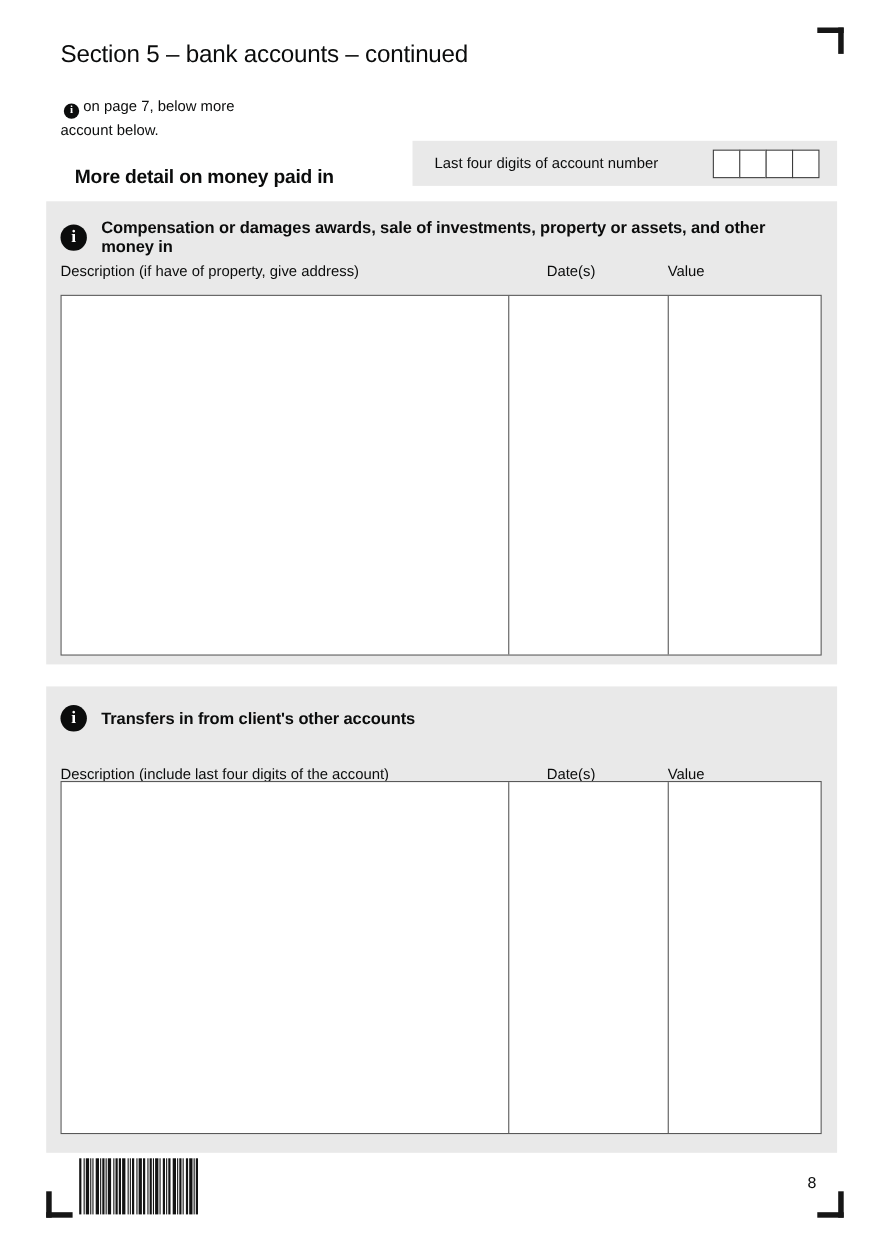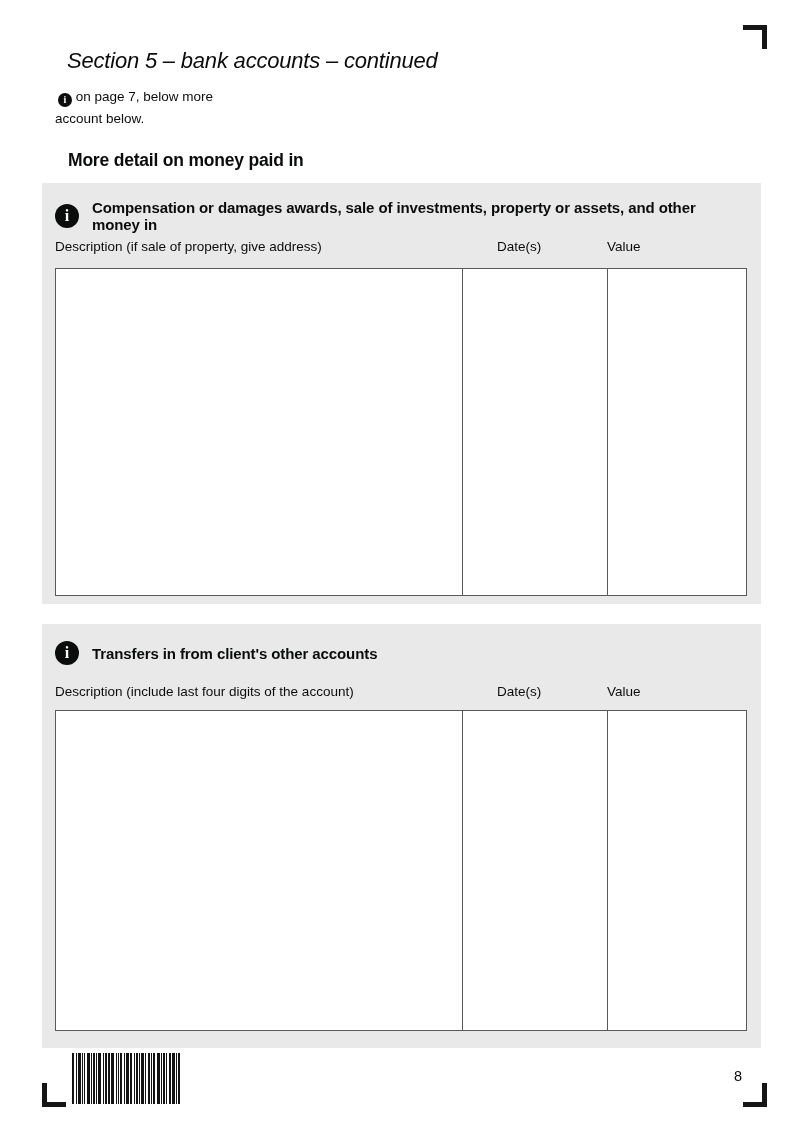--- a/index.html
+++ b/index.html
@@ -43,21 +43,21 @@
   .panel .head{position:absolute;left:13px;display:flex;align-items:center;gap:13px;width:690px;}
   .panel.p1 .head{top:16px;}
   .panel.p2 .head{top:17px;}
   .panel .head .txt{font-size:15px;font-weight:700;letter-spacing:-0.1px;}
 
   .colhead{position:absolute;font-size:13.5px;}
   .colhead.desc{left:13px;}
   .colhead.dates{left:421px;margin-left:34px;}
   .colhead.value{left:565px;}
   .panel.p1 .colhead{top:56px;}
-  .panel.p2 .colhead{top:60px;}
+  .panel.p2 .colhead{top:72px;}
 
   .grid{position:absolute;left:13px;width:690px;background:#ffffff;border:1px solid #595959;display:flex;}
   .panel.p1 .grid{top:85px;height:326px;}
   .panel.p2 .grid{top:86px;height:319px;}
   .grid .cell{height:100%;}
   .grid .cell.c1{width:406px;border-right:1px solid #595959;}
   .grid .cell.c2{width:144px;border-right:1px solid #595959;}
   .grid .cell.c3{flex:1;}
 
   .barcode{position:absolute;left:72px;top:1053px;width:130px;height:51px;display:flex;align-items:stretch;}
@@ -69,41 +69,50 @@
 </style>
 </head>
 <body>
 
 <div class="page">
 
   <div class="crop tr"></div>
   <div class="crop bl"></div>
   <div class="crop br"></div>
 
-  <h1 class="title" style="margin:12px;font-size:22px;font-weight:400;font-style:italic;">Section 5 – bank accounts – continued</h1>
+  <h1 class="title" style="margin:0;font-size:22px;font-weight:400;">Section 5 – bank accounts – continued</h1>
 
   <p class="intro" style="margin:0;">
     <span class="info-icon inline">
         <span>i</span>
       </span>
     <span>on page 7, below more</span><br>
     <span>account below.</span>
   </p>
 
   <h2 class="subheading" style="margin:13px;">More detail on money paid in</h2>
 
+  <div class="account-box">
+    <div class="lbl">Last four digits of account number</div>
+    <div class="digit-cells">
+      <div class="digit-cell"></div>
+      <div class="digit-cell"></div>
+      <div class="digit-cell"></div>
+      <div class="digit-cell"></div>
+    </div>
+  </div>
 
   <div class="panel p1">
     <div class="head">
       <span class="info-icon">
           <span>i</span>
         </span>
       <span class="txt">Compensation or damages awards, sale of investments, property or assets, and other money in</span>
     </div>
-    <div class="colhead desc">Description (if sale of property, give address)</div>
+    <div class="colhead desc">Description (if have of property, give address)</div>
     <div class="colhead dates">Date(s)</div>
     <div class="colhead value">Value</div>
     <div class="grid">
       <div class="cell c1"></div>
       <div class="cell c2"></div>
       <div class="cell c3"></div>
     </div>
   </div>
 
   <div class="panel p2">

